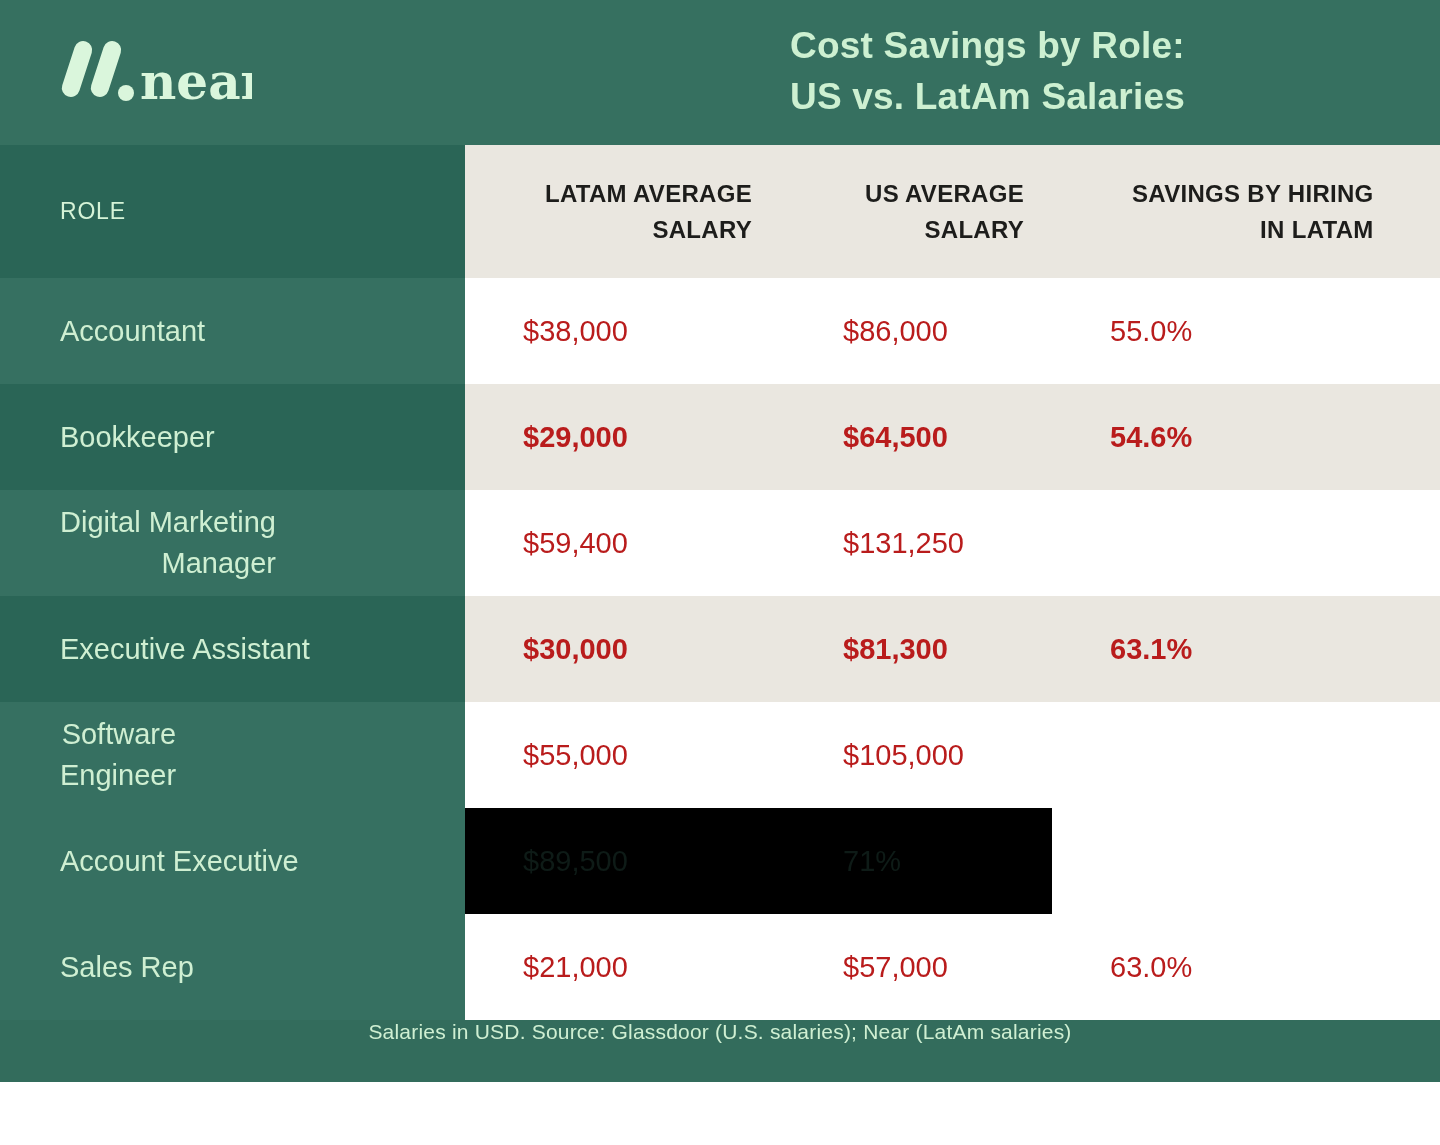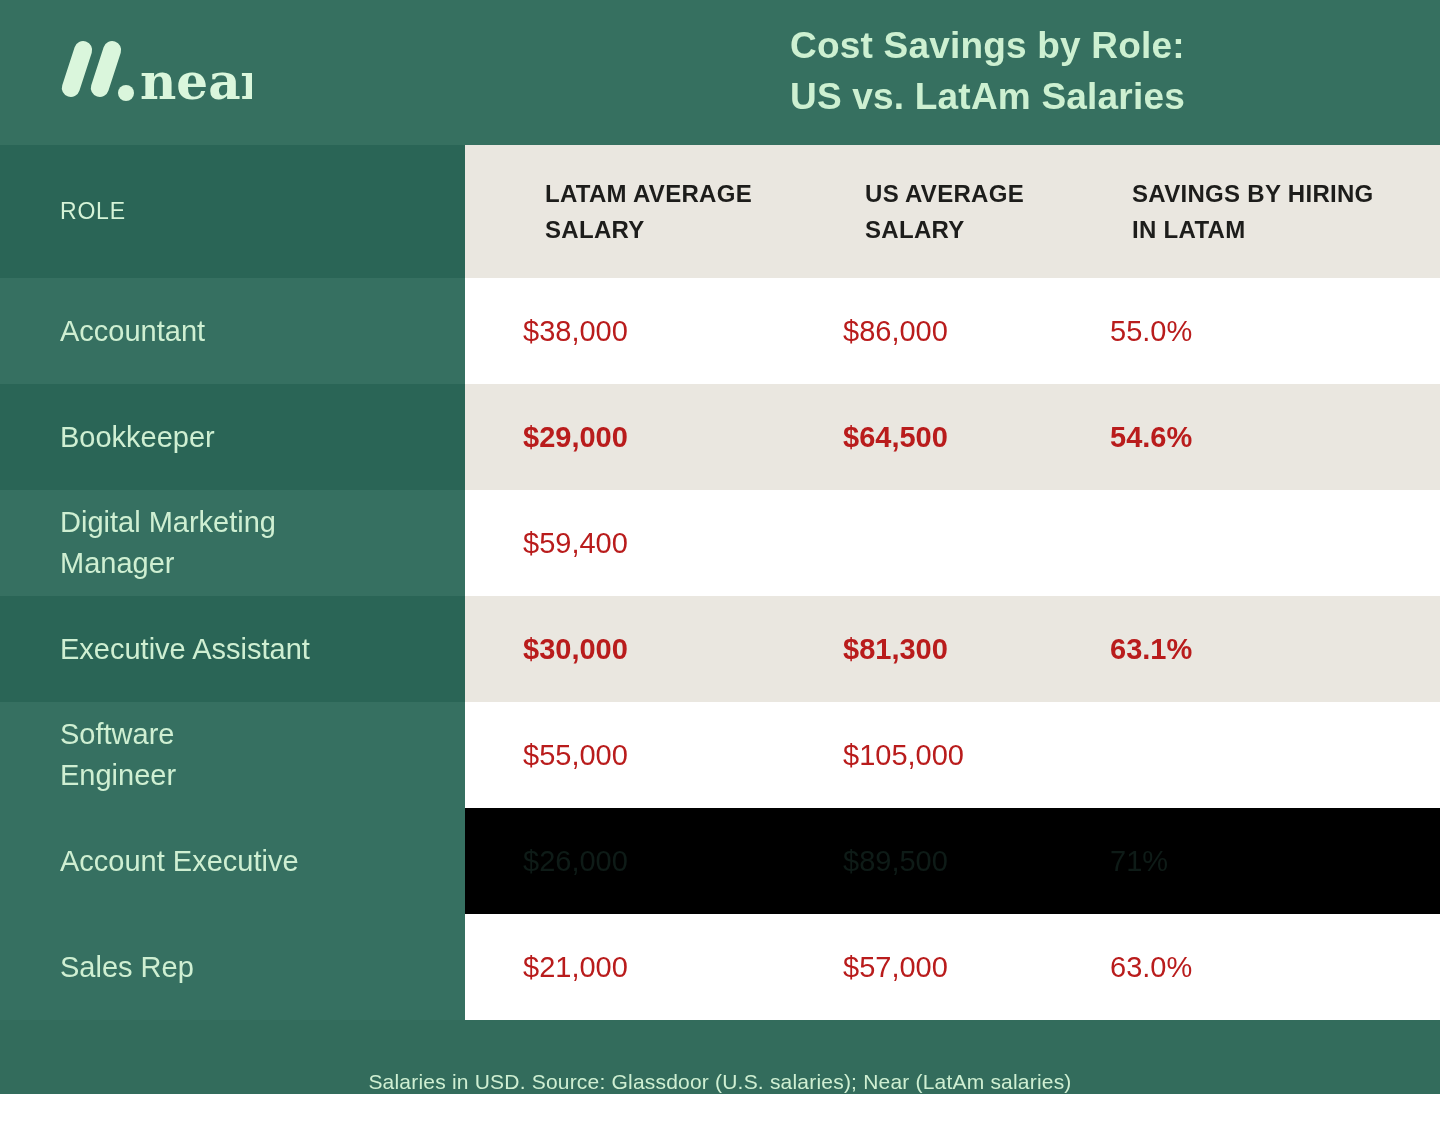--- a/index.html
+++ b/index.html
@@ -29,20 +29,21 @@
     line-height: 51px;
     letter-spacing: 0.2px;
     margin-left: 45px;
   }
 
   
   .grid-row {
     display: grid;
     grid-template-columns: 465px 320px 267px 1fr;
     width: 1440px;
+    text-align: right;
   }
   .header-row { height: 133px; }
   .data-row   { height: 106px; }
 
   .cell { display: flex; align-items: center; }
 
   .role-head-cell {
     background: #2a6556;
     padding-left: 60px;
   }
@@ -88,23 +89,23 @@
   .bg-beige .value-cell { background: #eae7e0; }
   .bg-beige .value-cell span { font-weight: 700; }
   .bg-black .value-cell { background: #000000; }
   .bg-black .value-cell span {
     color: #0e1b17;           
     font-weight: 400;
   }
 
   
   .footer {
-    width: 1440px; height: 74px;
+    width: 1440px; height: 62px;
     background: #336c5c;
-    display: flex; align-items: flex-end; justify-content: center;
+    display: flex; align-items: flex-start; justify-content: center;
   }
   .footer span {
     color: #cfefd2;
     font-size: 21px;
     font-weight: 500;
     letter-spacing: 0.2px;
   }
 </style>
 </head>
 <body>
@@ -177,20 +178,23 @@
   </div>
 
   <div class="grid-row data-row bg-white">
     <div class="cell role-cell role-light">
         <span>Digital Marketing
 Manager</span>
       </div>
     <div class="cell value-cell">
         <span>$59,400</span>
       </div>
+    <div class="cell value-cell">
+        <span>$131,250</span>
+      </div>
   </div>
 
   <div class="grid-row data-row bg-beige">
     <div class="cell role-cell role-dark">
         <span>Executive Assistant</span>
       </div>
     <div class="cell value-cell">
         <span>$30,000</span>
       </div>
     <div class="cell value-cell">
@@ -212,23 +216,20 @@
     <div class="cell value-cell">
         <span>$105,000</span>
       </div>
   </div>
 
   <div class="grid-row data-row bg-black">
     <div class="cell role-cell role-light">
         <span>Account Executive</span>
       </div>
     <div class="cell value-cell">
-        <span>$26,000</span>
-      </div>
-    <div class="cell value-cell">
         <span>$89,500</span>
       </div>
     <div class="cell value-cell">
         <span>71%</span>
       </div>
   </div>
 
   <div class="grid-row data-row bg-white">
     <div class="cell role-cell role-light">
         <span>Sales Rep</span>

